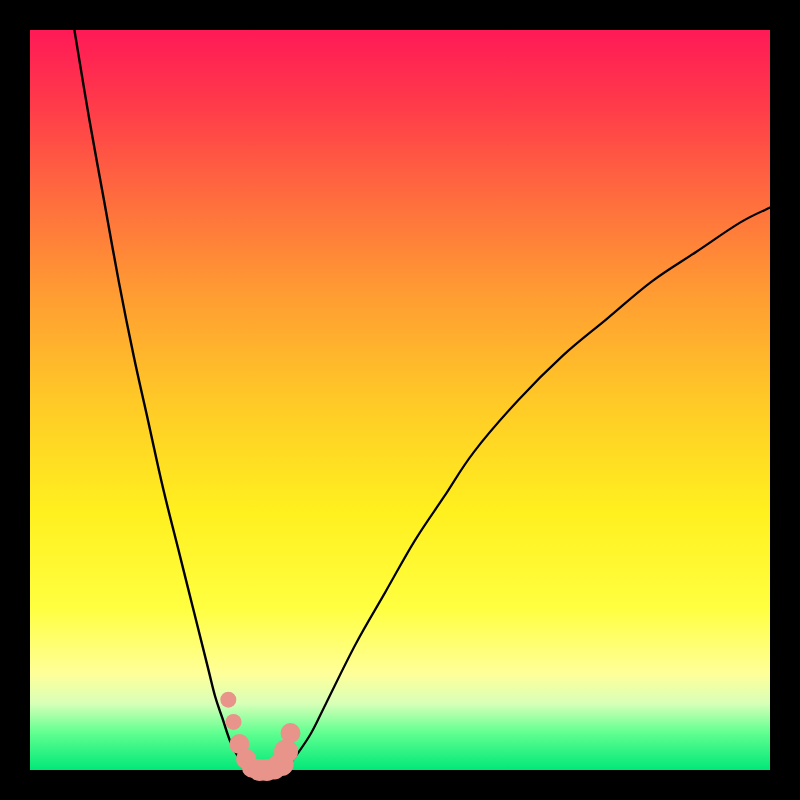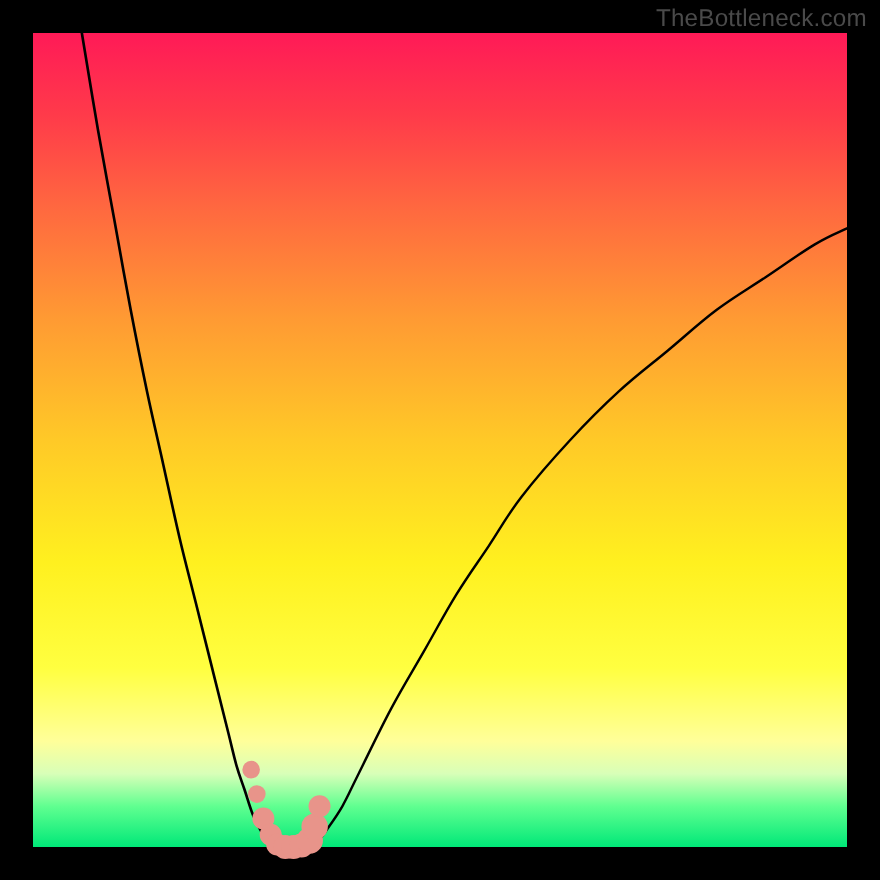--- a/index.html
+++ b/index.html
@@ -57,21 +57,20 @@
     width: 740px;
     height: 740px;
     overflow: visible;
   }
 </style>
 </head>
 <body>
 
 <div class="frame">
 
-  <div class="watermark">TheBottleneck.com</div>
 
   <div class="plot">
     <svg class="curve" viewBox="0 0 740 740" preserveAspectRatio="none">
       <path id="left-branch-path" fill="none" stroke="#000" stroke-width="2.4" stroke-linecap="round" d="M 44.4,0 C 47.064,15.983999999999991 53.872,58.16399999999997 59.2,88.79999999999995 C 64.528,119.43599999999994 68.672,140.89599999999993 74,170.19999999999993 C 79.328,199.50399999999993 83.472,223.62799999999996 88.8,251.59999999999997 C 94.128,279.57199999999995 98.272,300.292 103.60000000000001,325.59999999999997 C 108.92800000000001,350.90799999999996 113.072,368.22400000000005 118.4,392.20000000000005 C 123.72800000000001,416.17600000000004 127.87199999999999,436.156 133.2,458.8 C 138.528,481.444 142.672,496.688 148,518 C 153.328,539.312 157.472,555.888 162.8,577.2 C 168.12800000000001,598.5120000000001 173.60399999999998,620.4159999999999 177.6,636.4 C 181.596,652.384 182.33599999999998,656.6759999999999 185,666 C 187.66400000000002,675.3240000000001 189.736,680.2080000000001 192.4,688.2 C 195.06400000000002,696.192 197.136,703.74 199.8,710.4 C 202.46400000000003,717.06 204.53600000000003,720.8044 207.20000000000002,725.2 C 209.864,729.5956000000001 211.936,732.1560000000001 214.6,734.82 C 217.26399999999998,737.484 220.668,739.0676 222,740"></path>
       <path id="right-branch-path" fill="none" stroke="#000" stroke-width="2.2" stroke-linecap="round" d="M 251.60000000000002,740 C 252.93200000000002,739.0676 256.336,737.484 259,734.82 C 261.664,732.1560000000001 262.404,730.9276000000001 266.4,725.2 C 270.39599999999996,719.4724 275.87199999999996,712.3240000000001 281.2,703 C 286.528,693.6759999999999 288.008,689.384 296,673.4 C 303.992,657.4159999999999 314.944,634.1800000000001 325.6,614.2 C 336.25600000000003,594.22 344.544,581.048 355.2,562.4 C 365.856,543.752 374.144,527.916 384.8,510.6 C 395.456,493.28400000000005 403.744,482.18399999999997 414.40000000000003,466.2 C 425.05600000000004,450.216 430.68,439.116 444,421.8 C 457.32,404.48400000000004 472.41600000000005,387.31600000000003 488.40000000000003,370 C 504.384,352.68399999999997 516.8159999999999,340.25199999999995 532.8,325.59999999999997 C 548.784,310.948 561.216,301.92 577.2,288.6 C 593.1840000000001,275.28000000000003 605.616,263.58799999999997 621.6,251.59999999999997 C 637.5840000000001,239.61199999999997 650.016,232.656 666,222 C 681.984,211.344 697.0799999999999,200.39199999999997 710.4,192.39999999999998 C 723.72,184.408 734.672,180.264 740,177.60000000000002"></path>
       <g id="marker-group">
           <circle cx="198.32000000000002" cy="669.7" r="8" fill="#e8948a"></circle>
           <circle cx="203.50000000000003" cy="691.9" r="8" fill="#e8948a"></circle>
           <circle cx="209.42000000000002" cy="714.1" r="10" fill="#e8948a"></circle>
           <circle cx="216.07999999999998" cy="728.9" r="10" fill="#e8948a"></circle>

